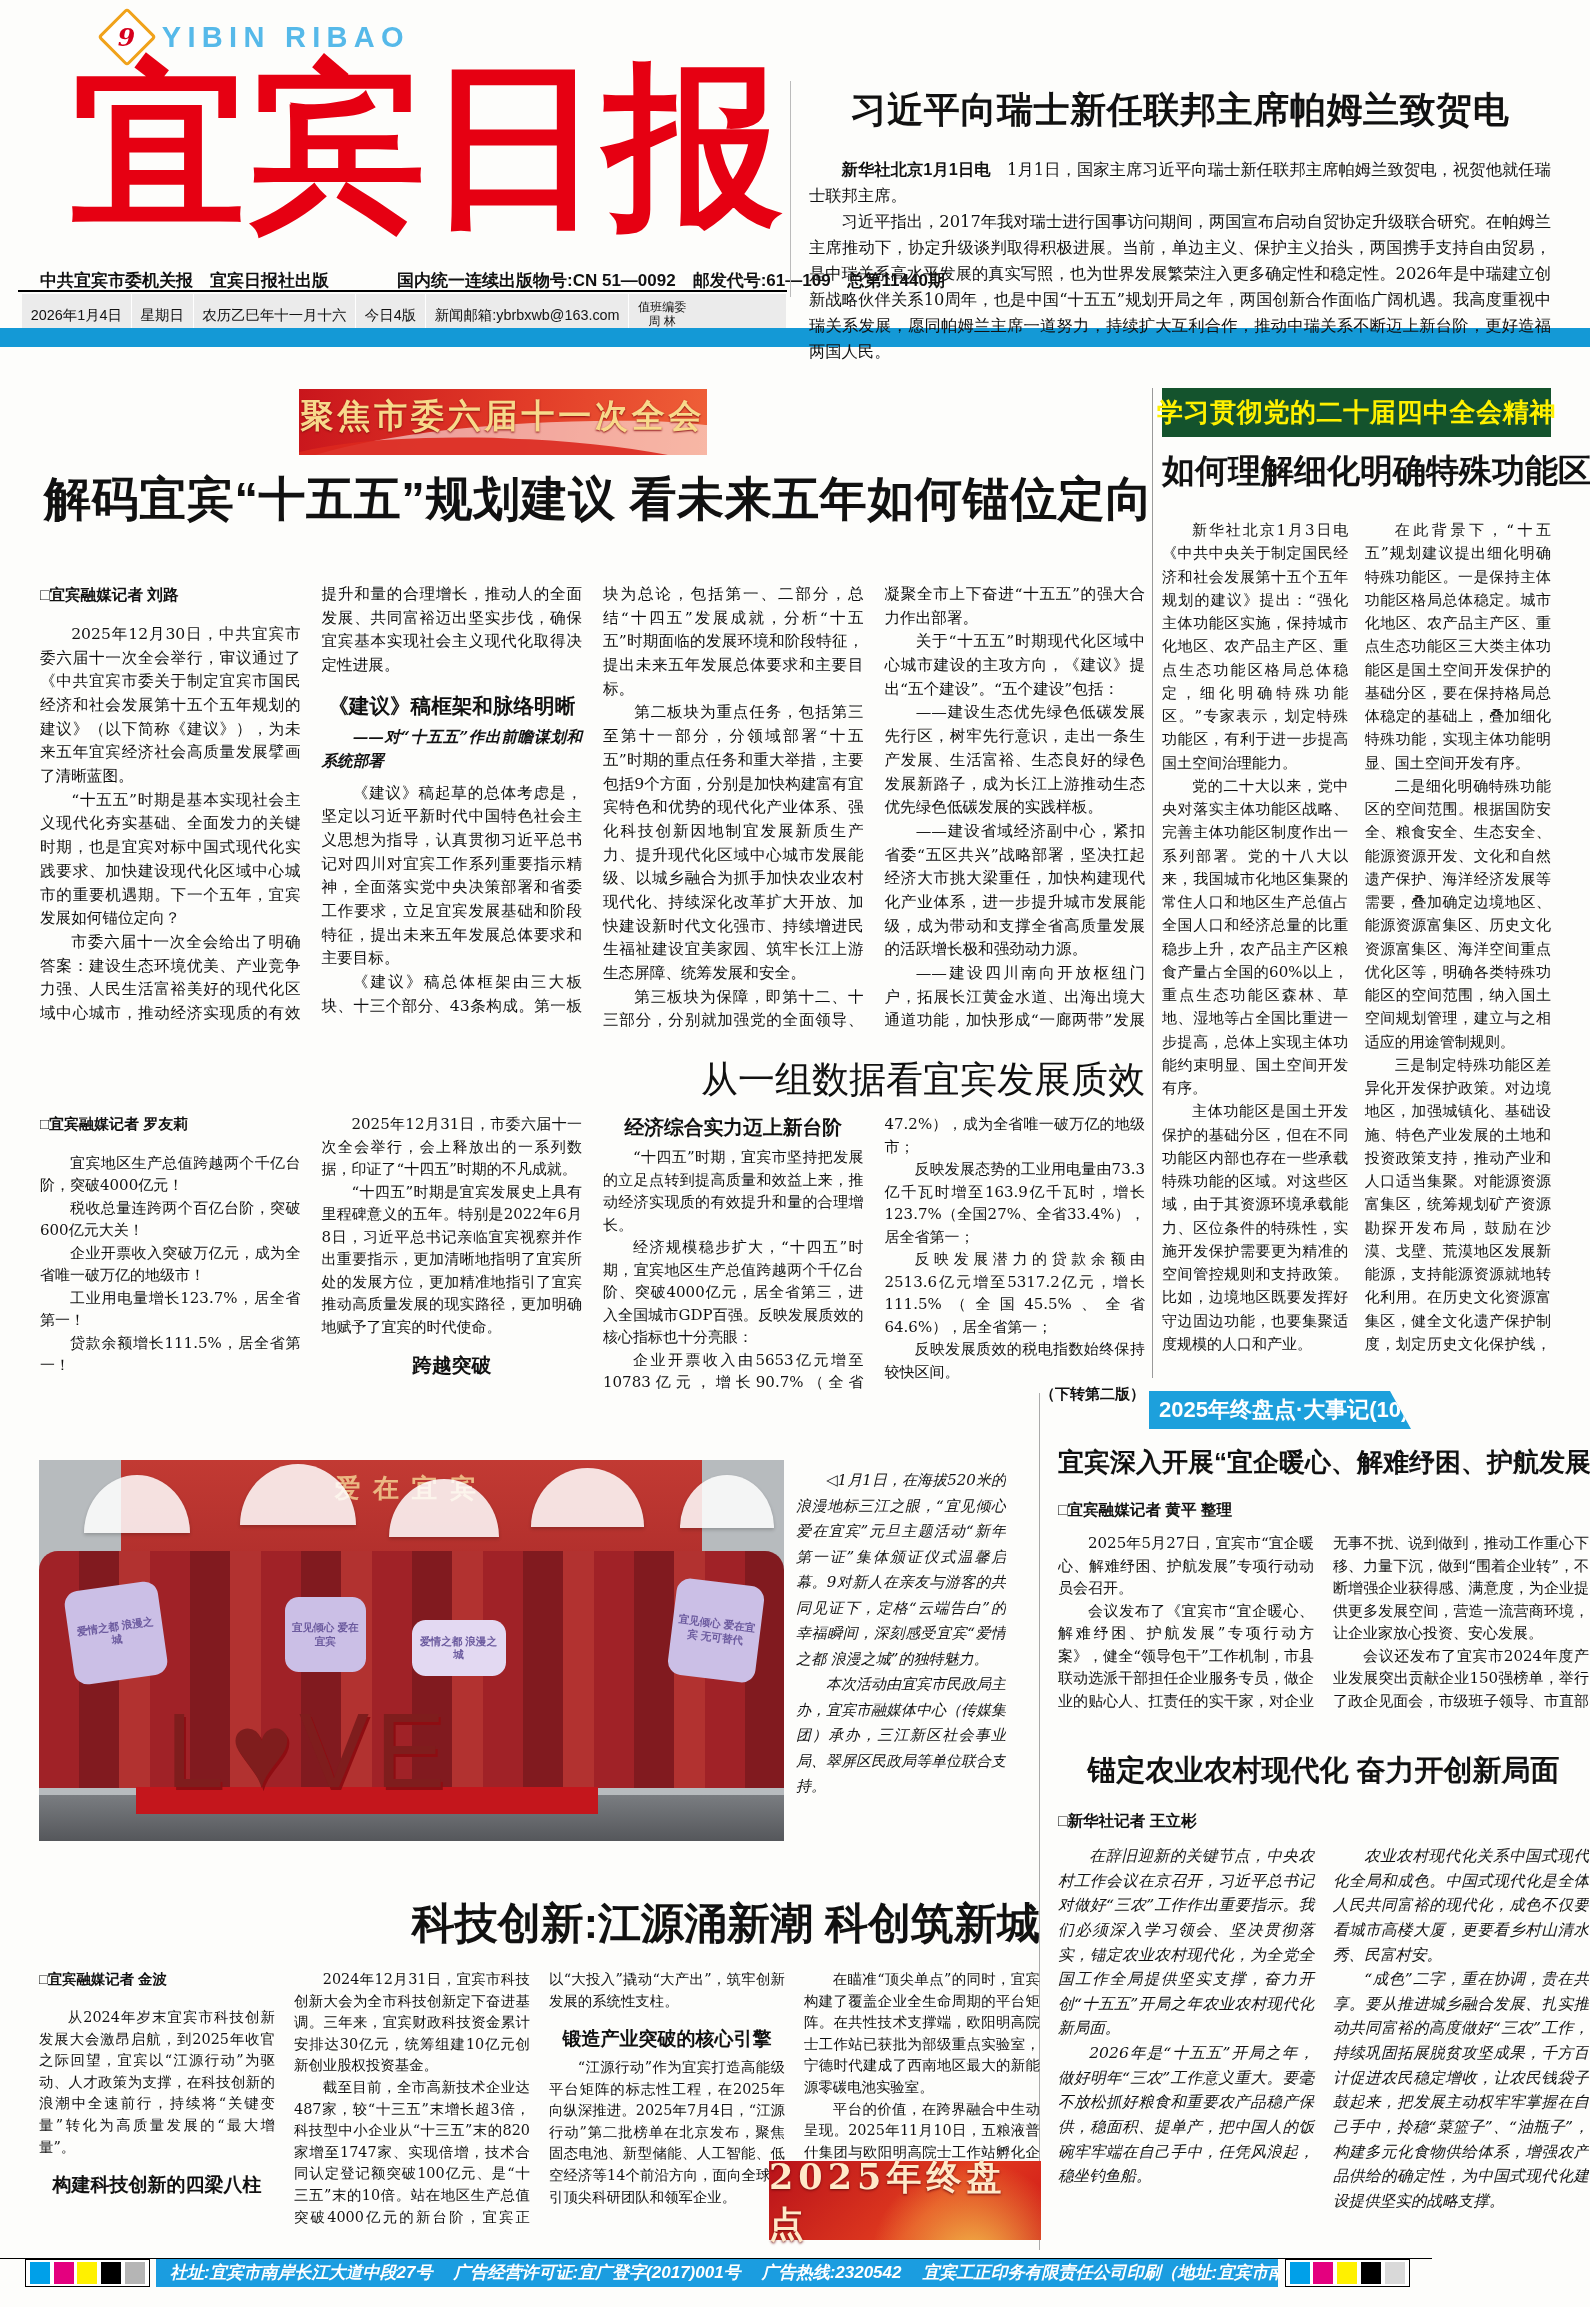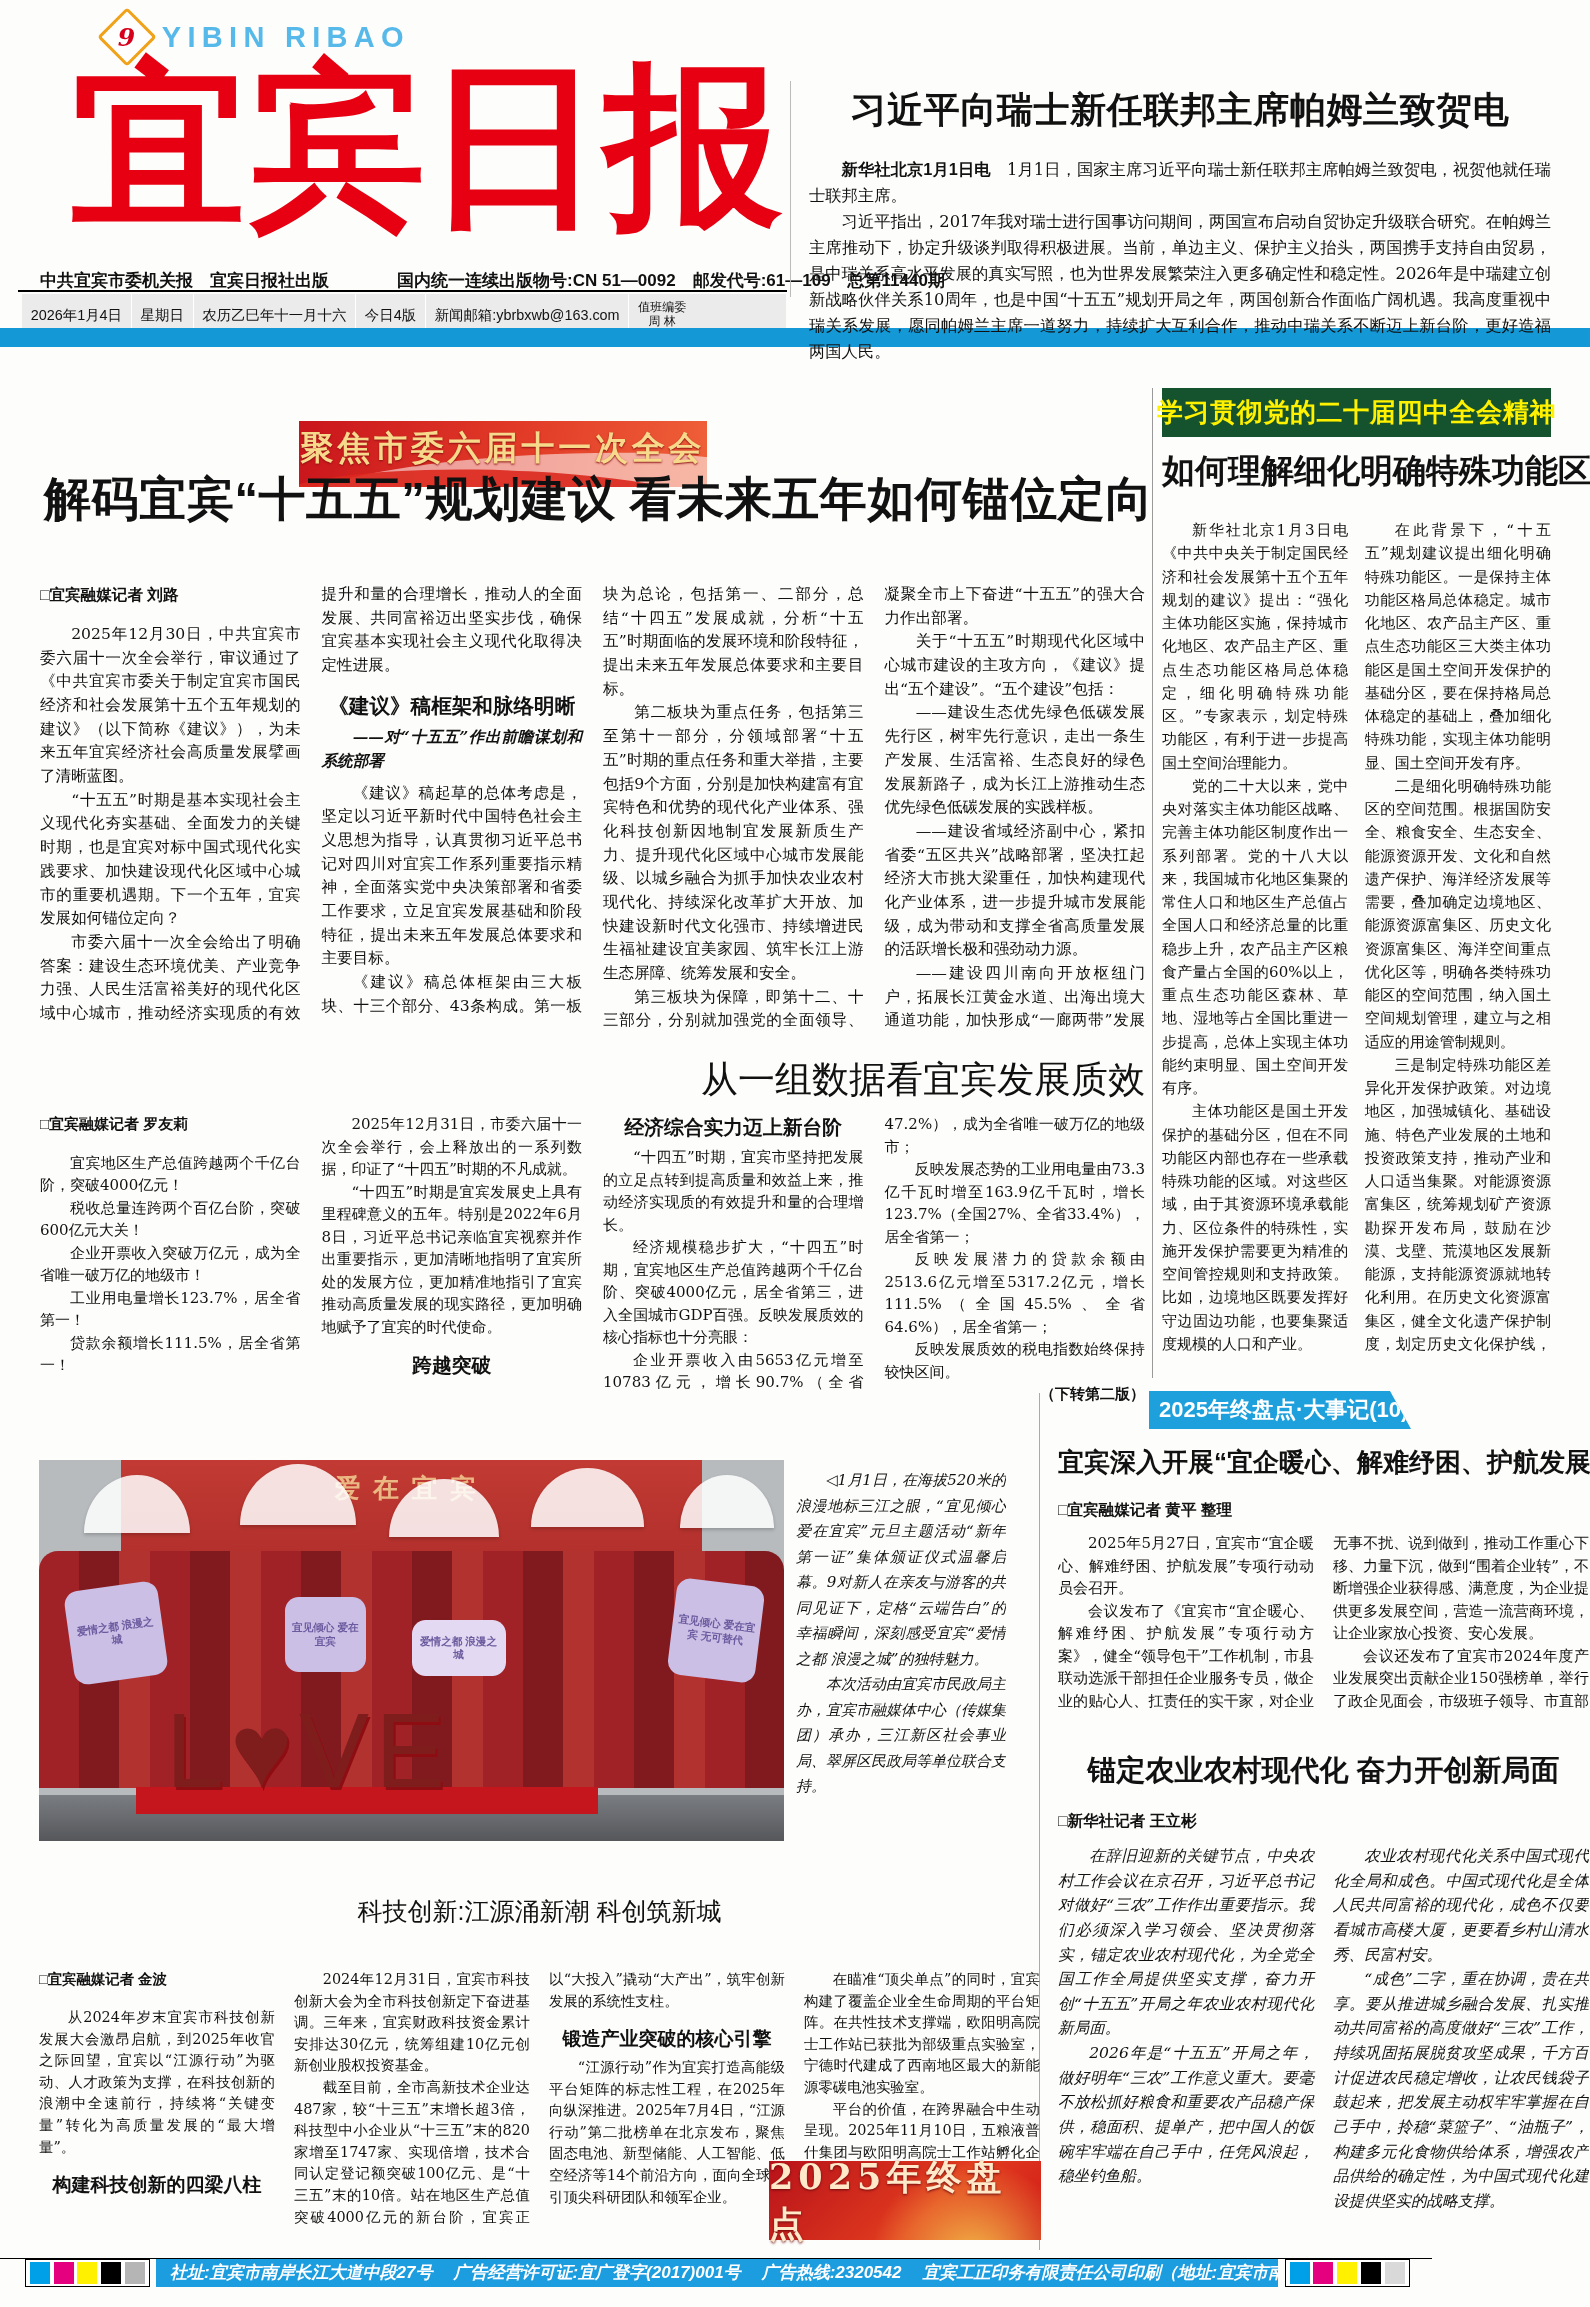--- a/index.html
+++ b/index.html
@@ -29,21 +29,21 @@
   .vrule-top{left:790px;top:81px;width:1.3px;height:216px;background:#bbb;}
   
   .top-article{left:809px;top:86px;width:742px;}
   .top-article h1{margin:0;font-size:36px;font-weight:900;text-align:center;letter-spacing:0.6px;}
   .top-article .body{margin-top:21px;font-family:"DejaVu Serif",serif;font-size:16.3px;
         line-height:1.6;text-align:justify;}
   .top-article .body p{margin:0;text-indent:2em;}
   .top-article .src{font-weight:bold;font-family:"Liberation Sans",sans-serif;}
   .focus-banner{left:299px;top:389px;width:408px;height:66px;
         background:linear-gradient(100deg,#c9151c,#e23c28 55%,#ef6038);
-        display:flex;align-items:flex-start;justify-content:center;overflow:hidden;margin-top:32px;}
+        display:flex;align-items:flex-start;justify-content:center;overflow:hidden;}
   .focus-banner:before{content:"";position:absolute;left:-10%;top:55%;width:120%;height:80%;
         background:rgba(255,255,255,.55);border-radius:50% 50% 0 0/90% 60% 0 0;transform:rotate(-4deg);}
   .focus-banner:after{content:"";position:absolute;left:-10%;top:74%;width:120%;height:80%;
         background:rgba(220,40,30,.9);border-radius:55% 45% 0 0/100% 70% 0 0;transform:rotate(3deg);}
   .focus-banner span{position:relative;z-index:2;color:#f7d98b;font-size:33px;font-weight:900;
         letter-spacing:3.8px;margin-top:5px;text-shadow:0 1.3px 1.9px #8c0f12;}
   .main-headline{left:44px;top:468px;width:1102px;text-align:center;font-size:47px;
         font-weight:900;letter-spacing:0.6px;white-space:nowrap;}
   .flow{font-family:"DejaVu Serif",serif;text-align:justify;overflow:hidden;}
   .flow p{margin:0;text-indent:2em;}
@@ -99,22 +99,22 @@
   .ph-floor{position:absolute;left:0;bottom:0;width:100%;height:12%;
         background:linear-gradient(#7a7d81,#55575b);}
   .love-base{position:absolute;left:13%;bottom:7%;width:62%;height:27.5px;background:#c4161c;}
   .love{position:absolute;left:17%;bottom:10%;font-size:105px;font-weight:400;color:#7f1d1d;
         letter-spacing:6.3px;line-height:1;text-shadow:1.9px 2.5px 0 #8e0d12;text-align:center;}
   .caption{left:796px;top:1468px;width:210px;height:350px;font-family:"DejaVu Serif",serif;
         font-style:italic;font-size:15px;line-height:1.7;text-align:justify;overflow:hidden;}
   .caption p{margin:0;text-indent:2em;}
   .caption .credit{font-weight:bold;text-indent:0;text-align:right;margin-top:16.3px;font-style:normal;}
   
-  .tech-headline{left:39px;top:1895px;width:1001px;text-align:center;font-size:25px;
-        font-weight:400;white-space:nowrap;}
+  .tech-headline{left:39px;top:1895px;width:1001px;text-align:right;font-size:43px;
+        font-weight:700;white-space:nowrap;}
   .tech-cols{left:39px;top:1969px;width:1001px;height:262px;column-count:4;column-gap:19px;
         font-size:14.4px;line-height:1.5;}
   .promo{left:769px;top:2161px;width:272px;height:79px;
         background:radial-gradient(circle at 75% 130%,#f5c04a 0%,rgba(245,192,74,0) 45%),
                    linear-gradient(135deg,#b8121a,#e23c1f 60%,#cf1818);
         display:flex;align-items:center;justify-content:center;
         color:#ffe9c8;font-family:"DejaVu Serif",serif;font-weight:900;font-size:35px;
         letter-spacing:5px;text-shadow:0 1.3px 2.5px #6d090d;}
   
   .footer{left:0;top:2258px;width:1432px;height:31px;display:flex;align-items:flex-start;

